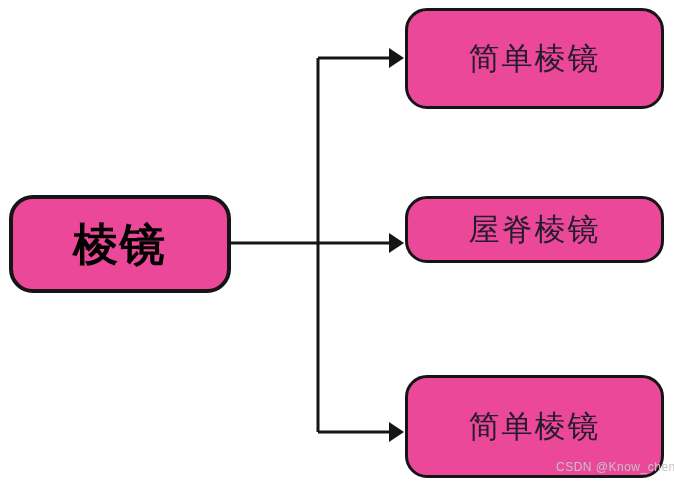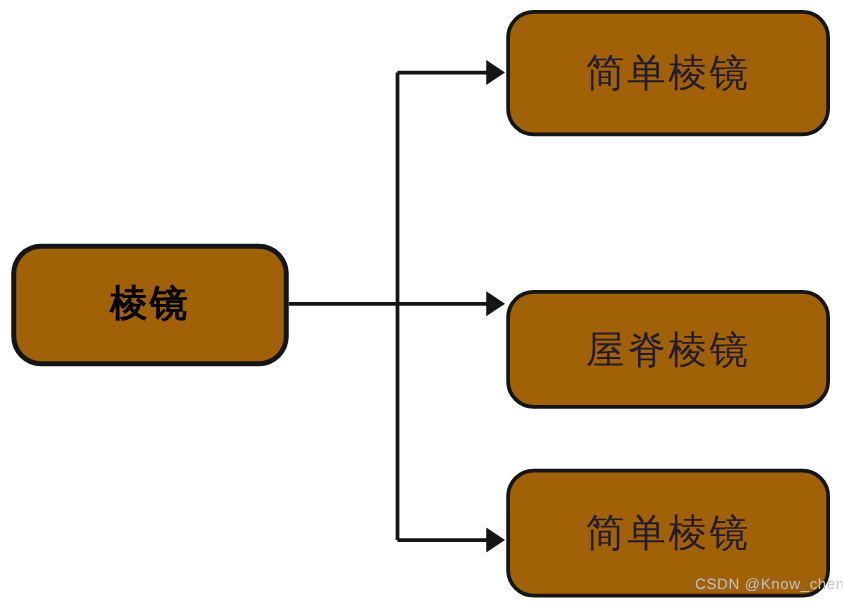--- a/index.html
+++ b/index.html
@@ -23,21 +23,21 @@
     position: absolute;
     left: 0;
     top: 0;
     width: 674px;
     height: 486px;
     pointer-events: none;
   }
   .node {
     position: absolute;
     box-sizing: border-box;
-    background: #a16207;
+    background: #ec4899;
     border: 3px solid #151515;
     border-radius: 22px;
     display: flex;
     align-items: center;
     justify-content: center;
     text-align: left;
   }
   .node-label {
     display: block;
     line-height: 1;
@@ -46,37 +46,37 @@
   }
   .node-root {
     left: 9px;
     top: 195px;
     width: 222px;
     height: 98px;
     border-width: 4px;
     border-radius: 24px;
   }
   .node-root .node-label {
-    font-size: 30px;
+    font-size: 45px;
     font-weight: bold;
     color: #000000;
     letter-spacing: 2px;
   }
   .node-child {
     left: 405px;
     width: 259px;
   }
   .node-child .node-label {
     font-size: 31px;
     font-weight: normal;
     color: #231b2e;
     letter-spacing: 2px;
   }
   .node-child-0 { top: 8px;   height: 101px; }
-  .node-child-1 { top: 196px; height: 95px; margin-top: 36px;  }
+  .node-child-1 { top: 196px; height: 67px;  }
   .node-child-2 { top: 375px; height: 103px; }
   .watermark {
     position: absolute;
     left: 556px;
     top: 460px;
     font-size: 12px;
     color: #c2c2c8;
     letter-spacing: 0.5px;
     white-space: nowrap;
     user-select: none;

